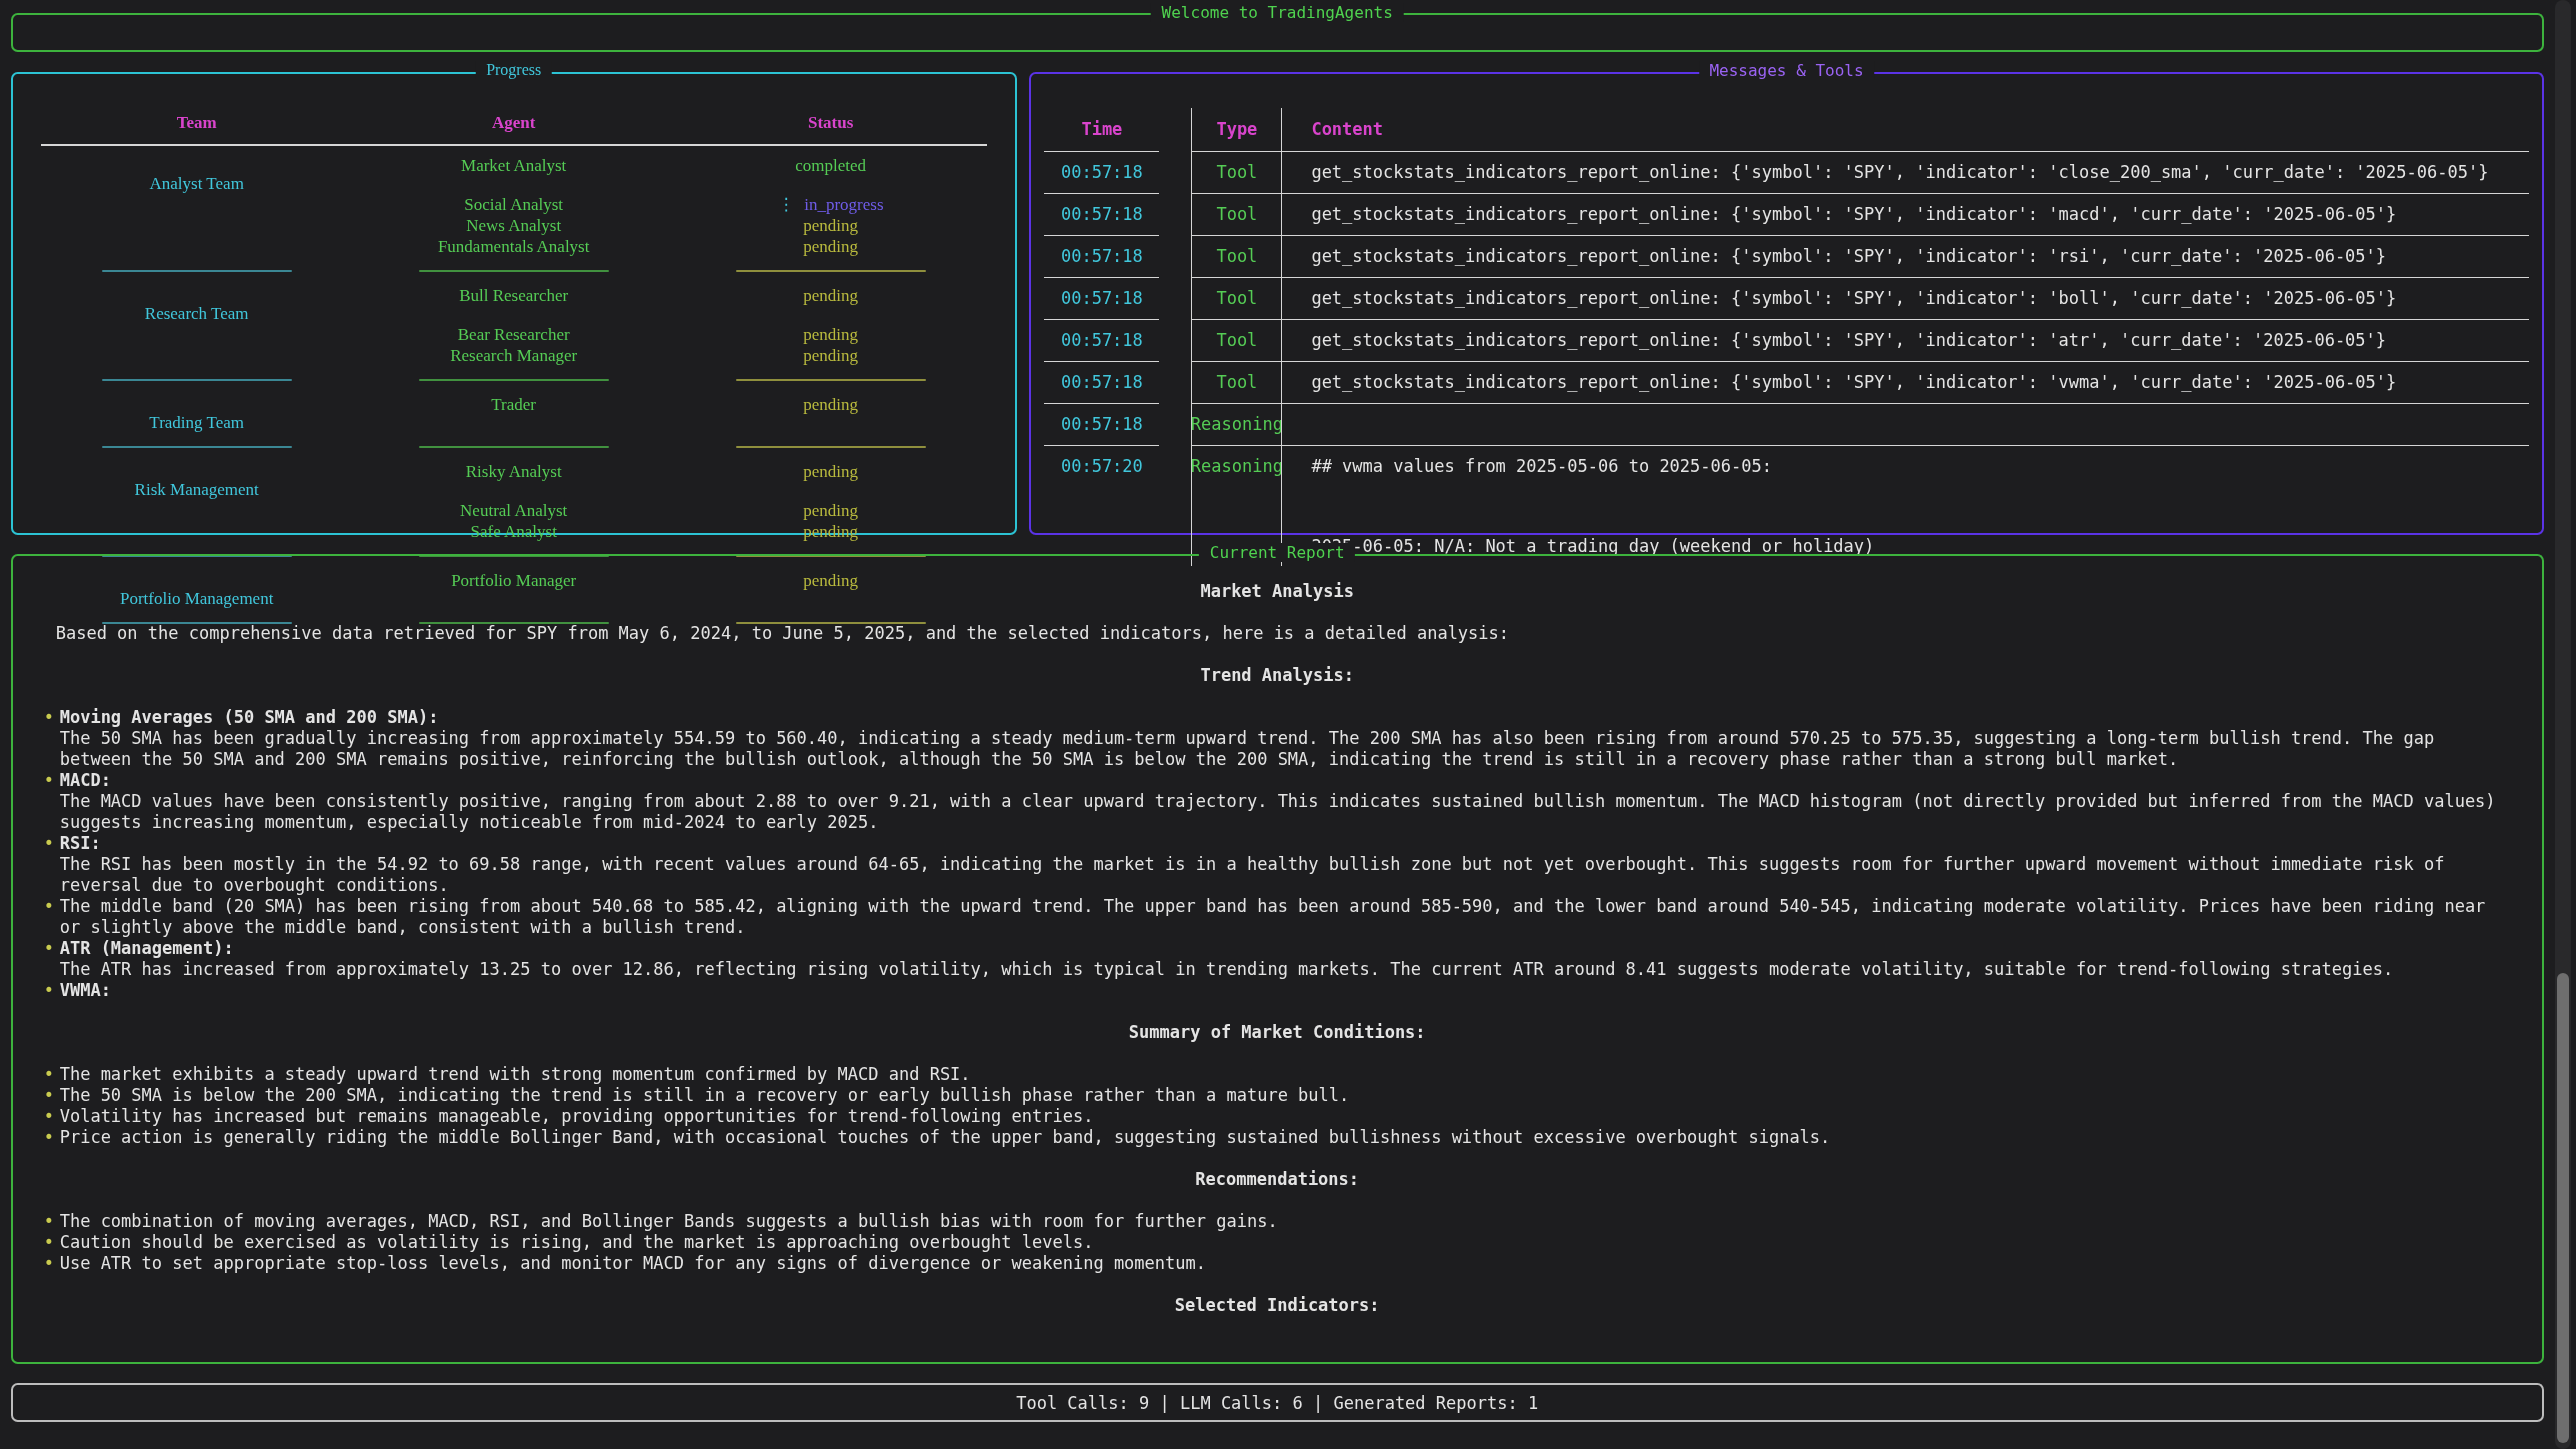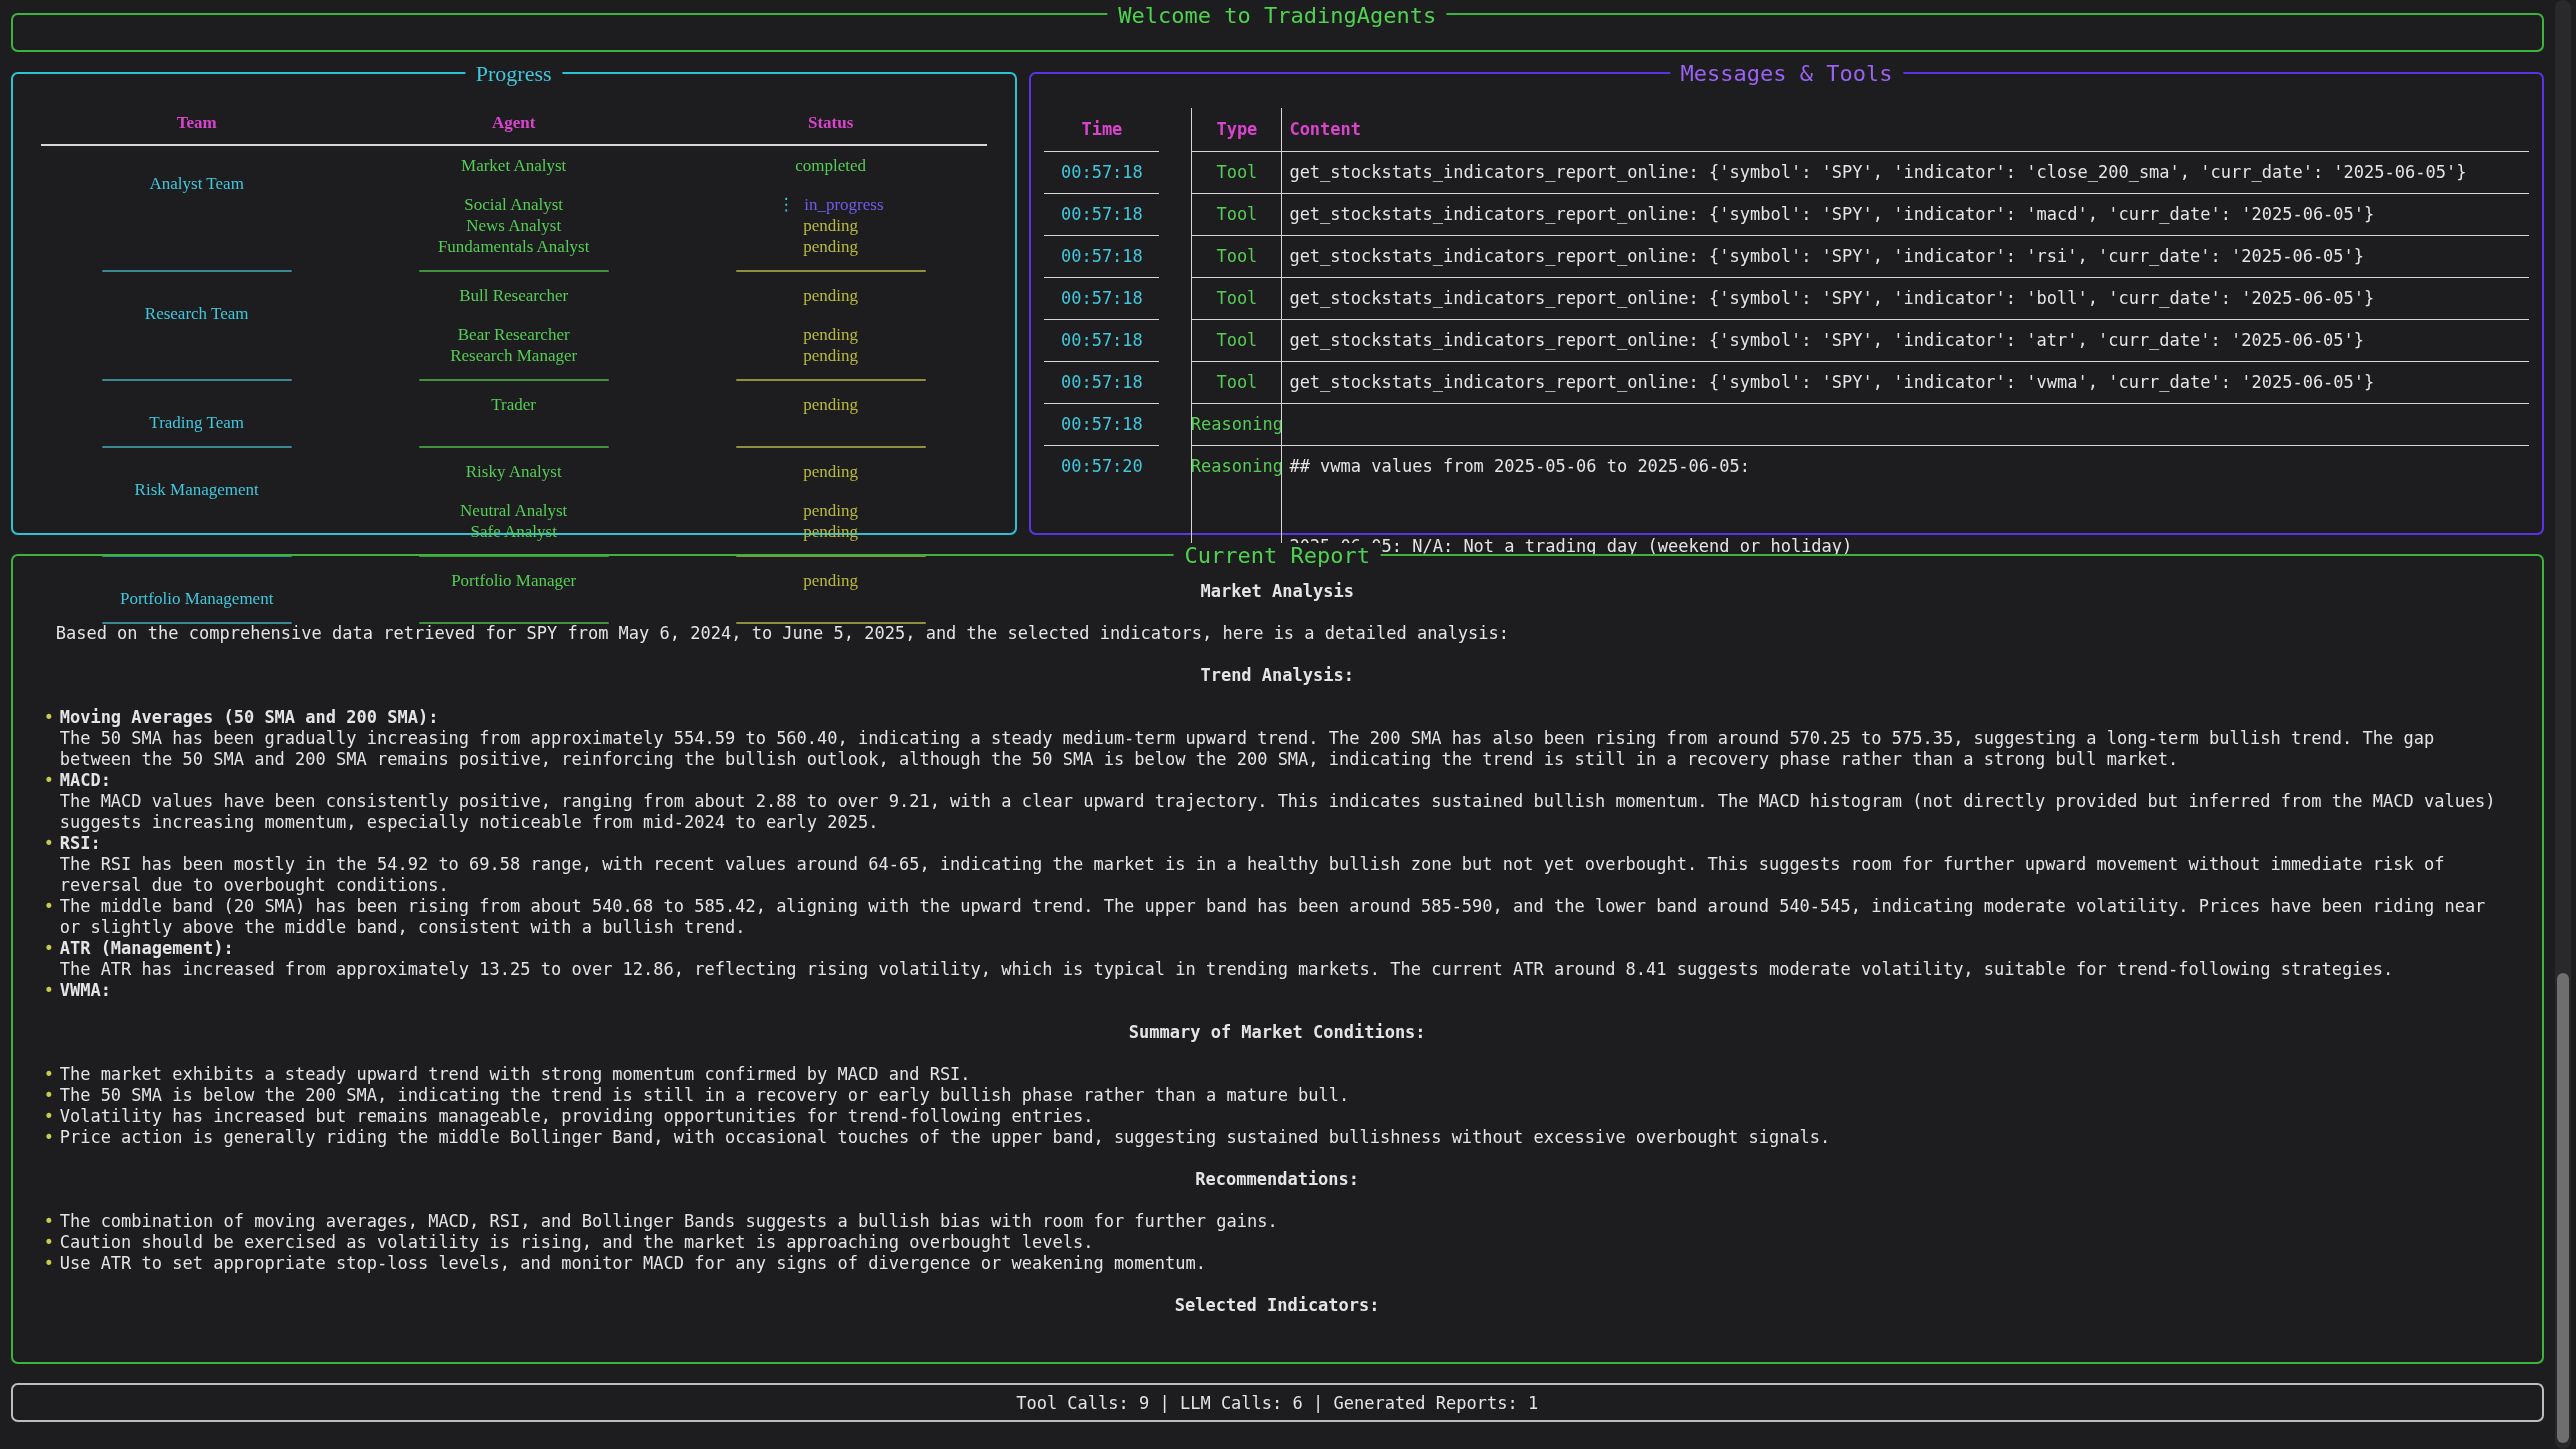--- a/index.html
+++ b/index.html
@@ -20,21 +20,21 @@
   }
   html,body{margin:0;padding:0;background:var(--background);}
   .screen{
     position:relative;width:2576px;height:1449px;background:var(--background);
     font-family:"DejaVu Sans Mono","Liberation Mono",monospace;
     font-size:17px;color:var(--text-white);overflow:hidden;
   }
   .panel{position:absolute;border:2px solid;border-radius:6.7px;box-sizing:border-box;}
   .panel-title{
     position:absolute;top:-12.7px;left:50%;transform:translateX(-50%);
-    background:var(--background);padding:0 10.7px;font-size:22px;white-space:nowrap;
+    background:var(--background);padding:0 10.7px;font-size:16px;white-space:nowrap;
   }
   .banner{left:10.7px;top:13.4px;width:2533px;height:39px;border-color:var(--border-green);}
   .banner .panel-title{color:var(--title-green);}
   .progress{left:10.7px;top:72px;width:1006px;height:463px;border-color:var(--border-cyan);font-family:Liberation Serif, serif;}
   .progress .panel-title{color:var(--text-cyan);}
   .messages{left:1029px;top:72px;width:1515px;height:463px;border-color:var(--border-purple);}
   .messages .panel-title{color:var(--title-purple);}
   .report{left:10.7px;top:554px;width:2533px;height:810px;border-color:var(--border-green);}
   .report .panel-title{color:var(--title-green);}
 
@@ -57,21 +57,21 @@
   .gsep .s2{background:var(--sep-agent);}
   .gsep .s3{background:var(--sep-status);}
 
   
   .msg-table{margin:34px 13.4px 0;display:grid;grid-template-columns:115px 122px 1fr;}
   .msg-table > div{box-sizing:border-box;}
   .mc{display:flex;align-items:flex-start;line-height:40px;min-height:42px;}
   .mh{font-weight:bold;color:var(--header-magenta);line-height:43px;min-height:44px;}
   .c1{justify-content:center;color:var(--text-cyan);}
   .c2{justify-content:center;color:var(--text-green);border-left:1.3px solid var(--separator-white);margin-left:32px;}
-  .c3{padding-left:7px;color:var(--text-white);border-left:1.3px solid var(--separator-white);}
+  .c3{padding-left:29px;color:var(--text-white);border-left:1.3px solid var(--separator-white);}
   .mh.c1{color:var(--header-magenta);} .mh.c2{color:var(--header-magenta);} .mh.c3{color:var(--header-magenta);}
   .bb{border-bottom:1.3px solid var(--separator-white);}
   .cline{line-height:40px;min-height:40px;white-space:pre;}
 
   
   .report-body{padding:24px 31px 0;line-height:21px;}
   .rh{text-align:center;font-weight:bold;margin:21px 0;}
   .rh.first{margin-top:1.3px;}
   .intro{margin:21px 12px;}
   .rlist{margin:0;}

